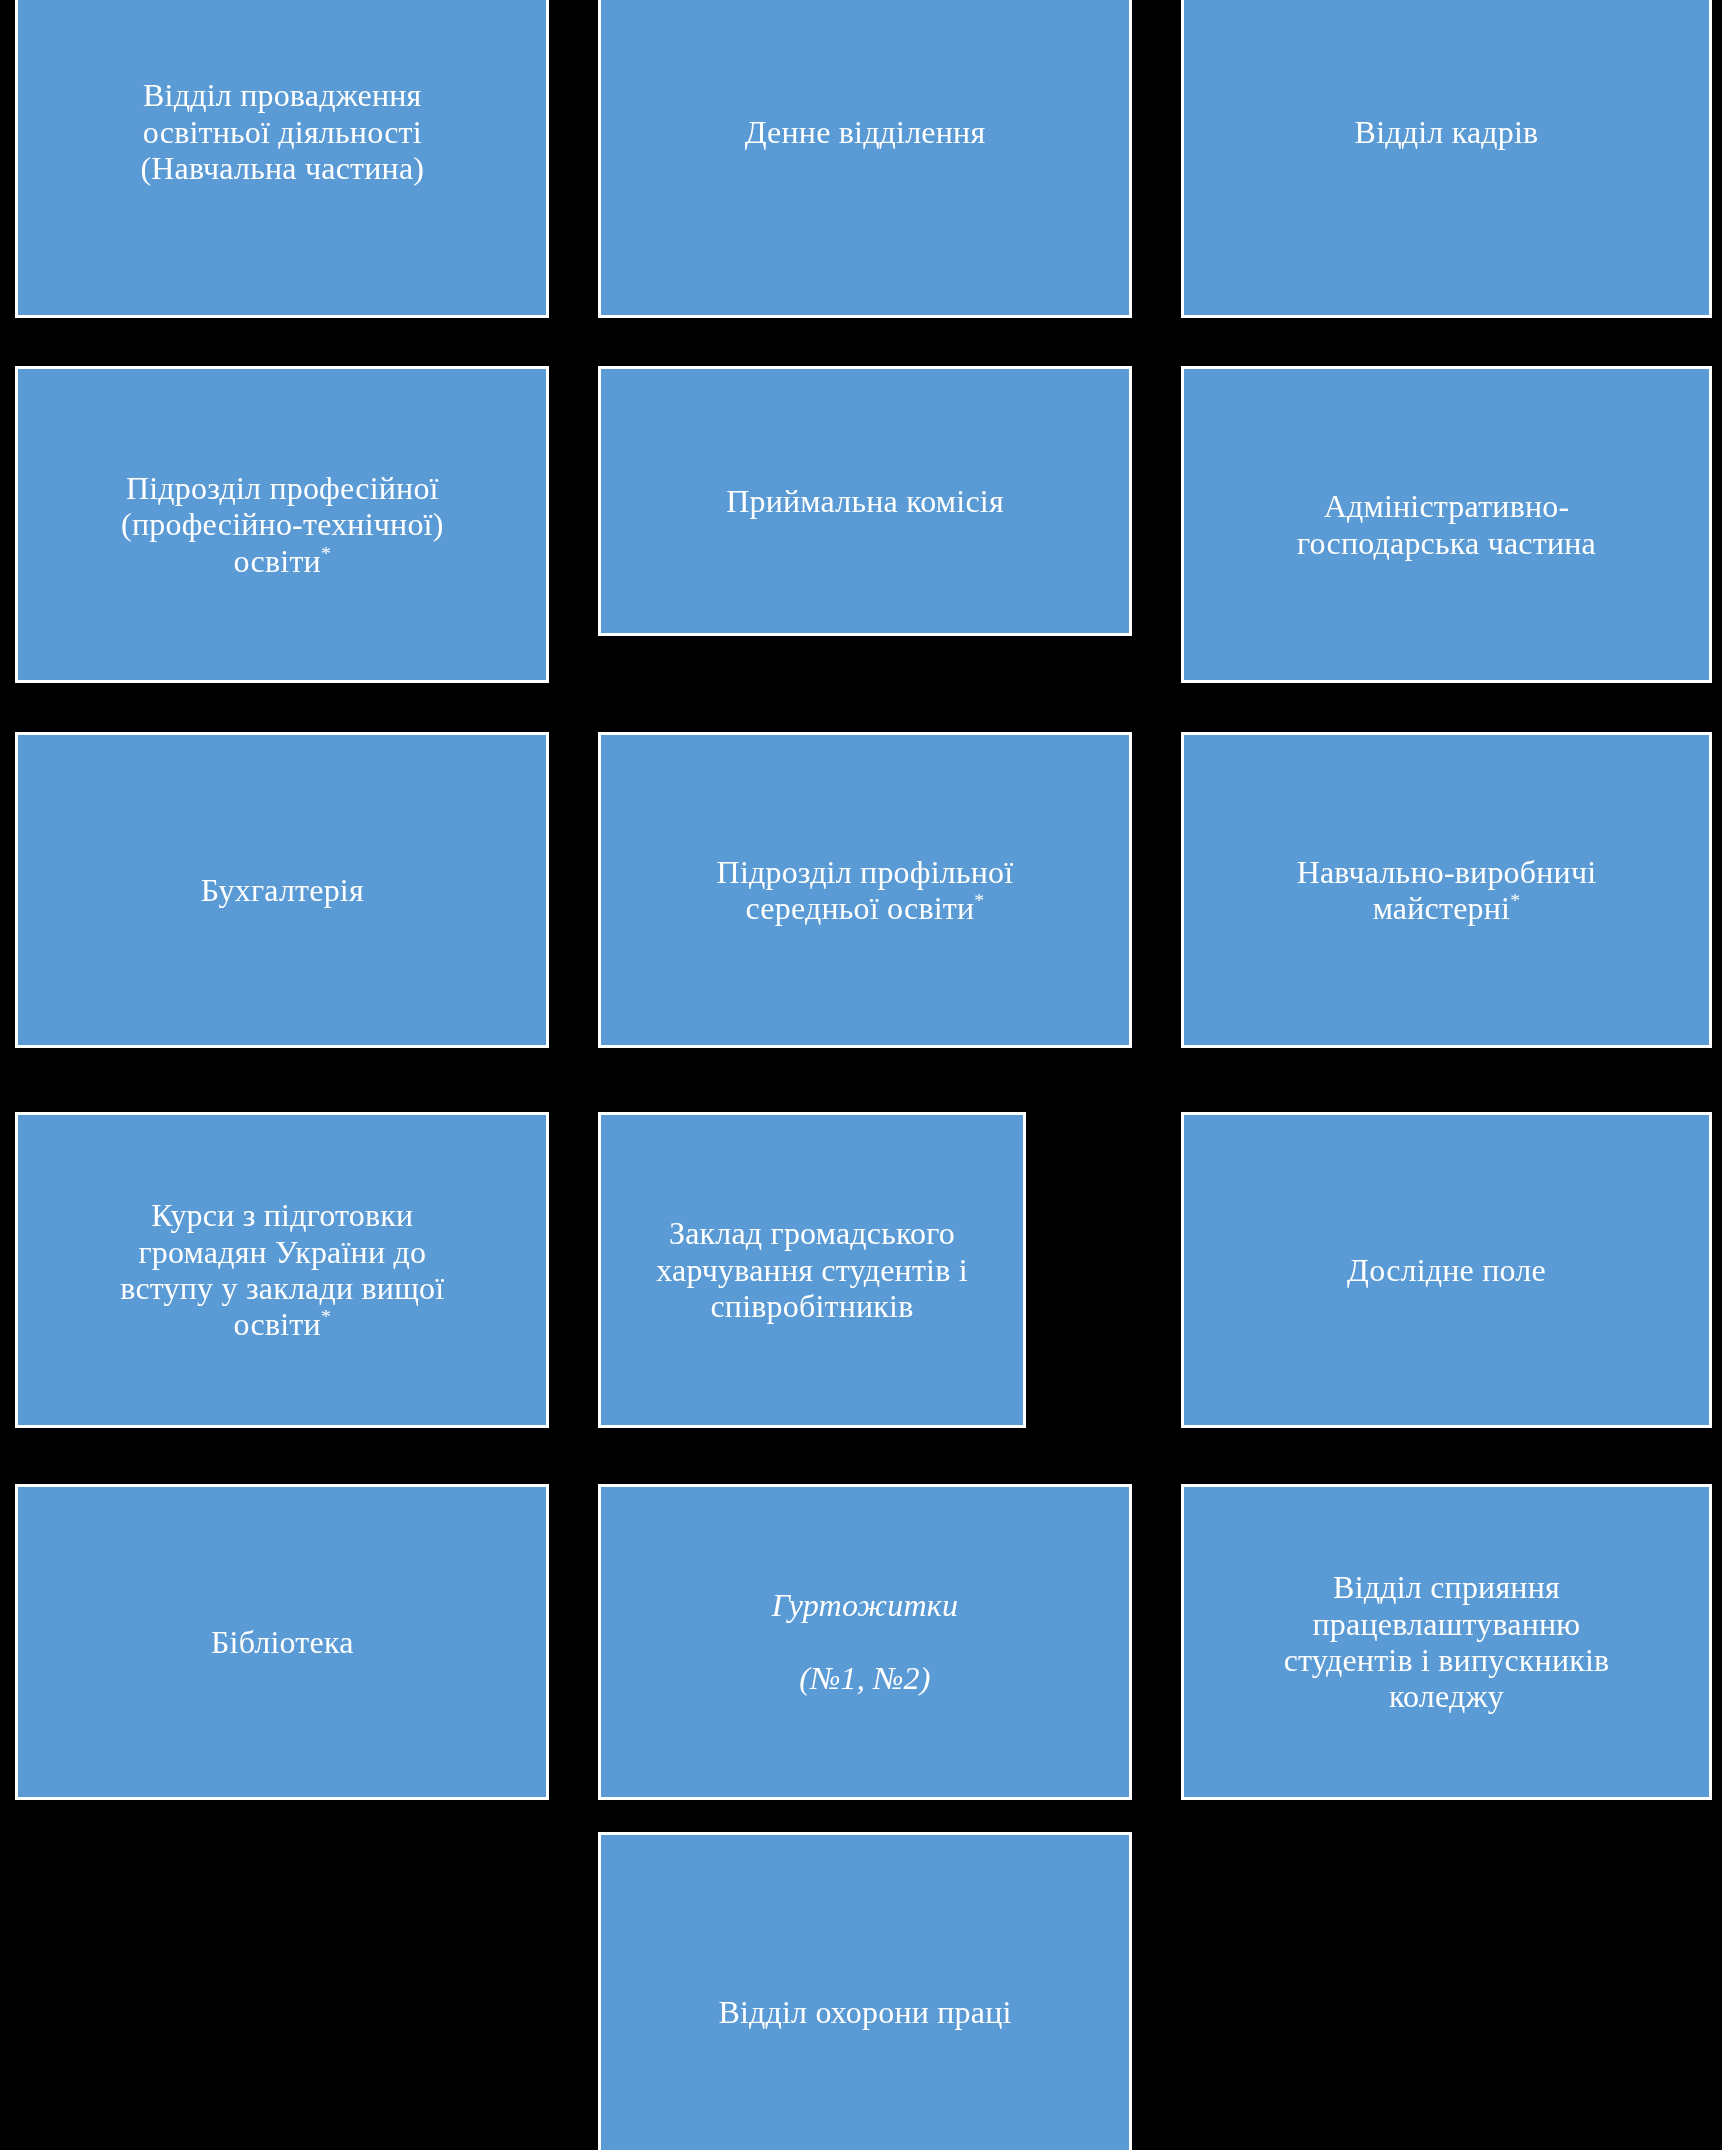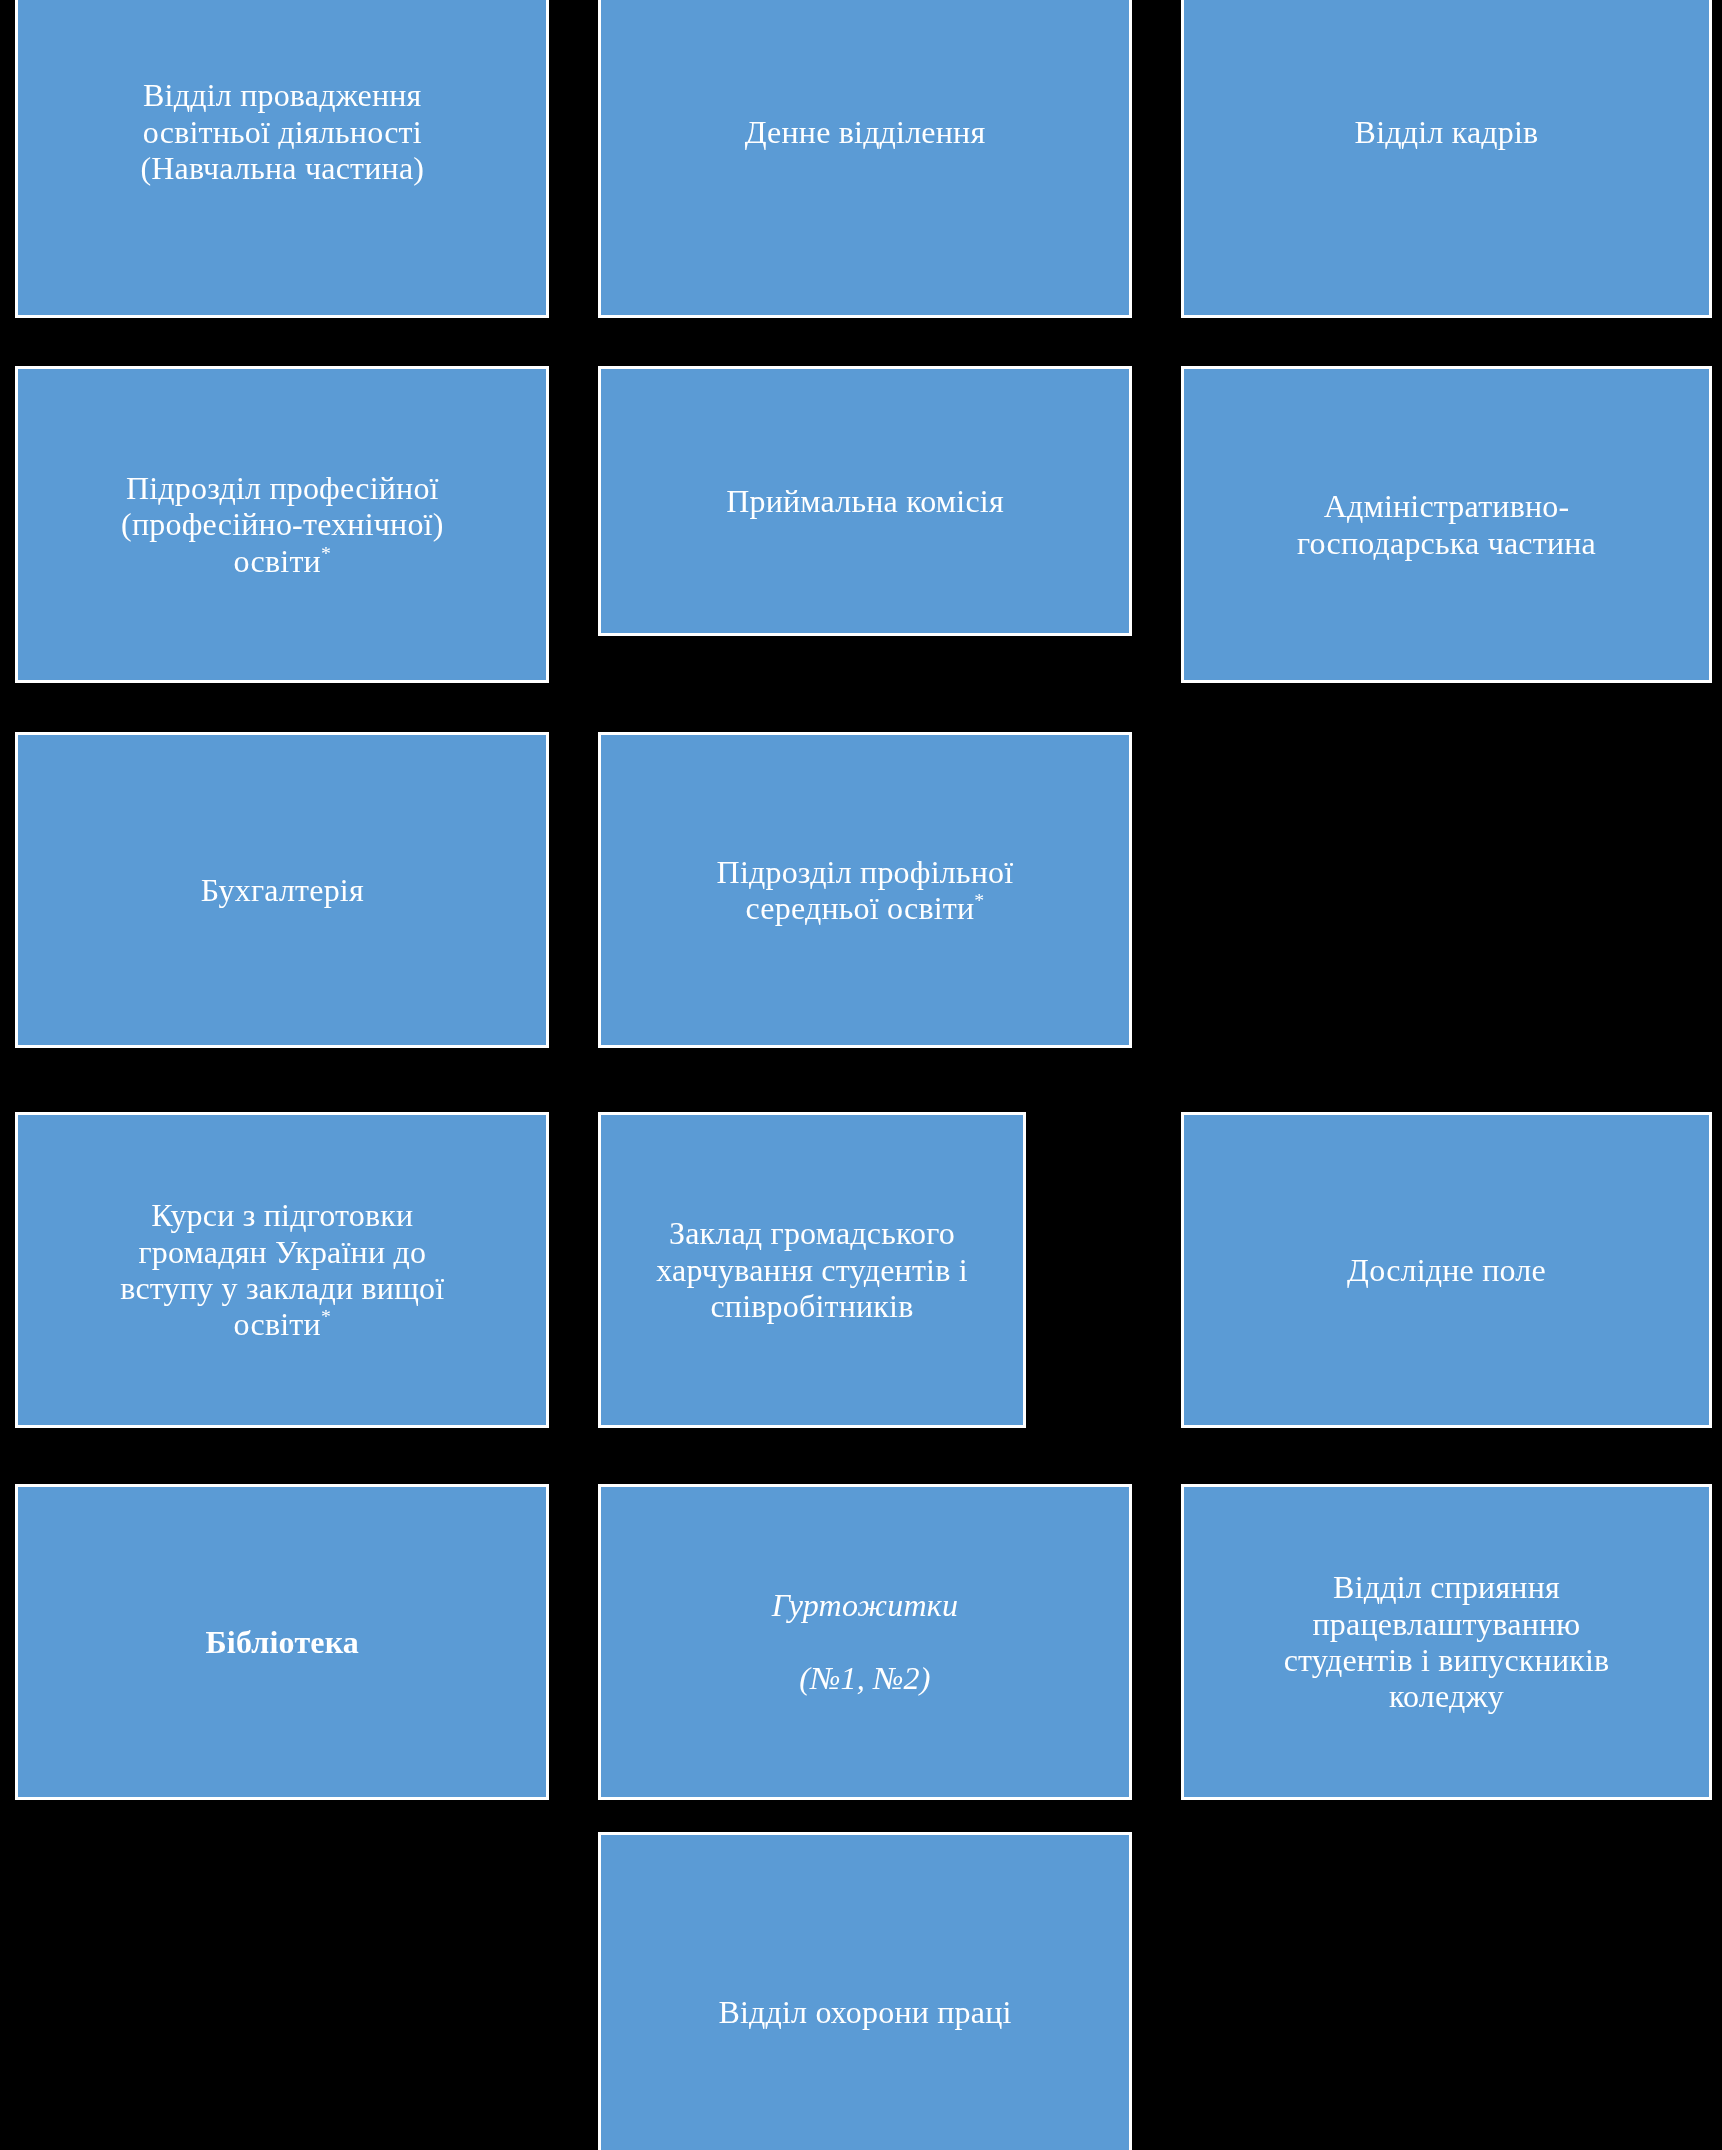--- a/index.html
+++ b/index.html
@@ -66,30 +66,33 @@
     </div>
     <div class="org-box" style="left: 1181px; top: 366px; width: 531px; height: 317px; background: rgb(91, 155, 213); border-color: rgb(255, 255, 255);">
       <div class="org-box-label" style="color: rgb(255, 255, 255);">Адміністративно-<br>господарська частина</div>
     </div>
     <div class="org-box" style="left: 15.3px; top: 732px; width: 534px; height: 316px; background: rgb(91, 155, 213); border-color: rgb(255, 255, 255);">
       <div class="org-box-label" style="color: rgb(255, 255, 255);">Бухгалтерія</div>
     </div>
     <div class="org-box" style="left: 598px; top: 732px; width: 534px; height: 316px; background: rgb(91, 155, 213); border-color: rgb(255, 255, 255);">
       <div class="org-box-label" style="color: rgb(255, 255, 255);">Підрозділ профільної<br>середньої освіти<sup>*</sup></div>
     </div>
+    <div class="org-box" style="left: 1181px; top: 732px; width: 531px; height: 316px; background: rgb(91, 155, 213); border-color: rgb(255, 255, 255);">
+      <div class="org-box-label" style="color: rgb(255, 255, 255);">Навчально-виробничі<br>майстерні<sup>*</sup></div>
+    </div>
     <div class="org-box" style="left: 15.3px; top: 1112px; width: 534px; height: 316px; background: rgb(91, 155, 213); border-color: rgb(255, 255, 255);">
       <div class="org-box-label" style="color: rgb(255, 255, 255);">Курси з підготовки<br>громадян України до<br>вступу у заклади вищої<br>освіти<sup>*</sup></div>
     </div>
     <div class="org-box" style="left: 598px; top: 1112px; width: 428px; height: 316px; background: rgb(91, 155, 213); border-color: rgb(255, 255, 255);">
       <div class="org-box-label" style="color: rgb(255, 255, 255);">Заклад громадського<br>харчування студентів і<br>співробітників</div>
     </div>
     <div class="org-box" style="left: 1181px; top: 1112px; width: 531px; height: 316px; background: rgb(91, 155, 213); border-color: rgb(255, 255, 255);">
       <div class="org-box-label" style="color: rgb(255, 255, 255);">Дослідне поле</div>
     </div>
-    <div class="org-box" style="left: 15.3px; top: 1484px; width: 534px; height: 316px; background: rgb(91, 155, 213); border-color: rgb(255, 255, 255); font-weight: bold;">
+    <div class="org-box" style="left: 15.3px; top: 1484px; width: 534px; height: 316px; background: rgb(91, 155, 213); border-color: rgb(255, 255, 255);">
       <div class="org-box-label" style="color: rgb(255, 255, 255);">Бібліотека</div>
     </div>
     <div class="org-box" style="left: 598px; top: 1484px; width: 534px; height: 316px; background: rgb(91, 155, 213); border-color: rgb(255, 255, 255);">
       <div class="org-box-label" style="color: rgb(255, 255, 255); font-style: italic;">Гуртожитки<br><br>(№1, №2)</div>
     </div>
     <div class="org-box" style="left: 1181px; top: 1484px; width: 531px; height: 316px; background: rgb(91, 155, 213); border-color: rgb(255, 255, 255);">
       <div class="org-box-label" style="color: rgb(255, 255, 255);">Відділ сприяння<br>працевлаштуванню<br>студентів і випускників<br>коледжу</div>
     </div>
     <div class="org-box" style="left: 598px; top: 1832px; width: 534px; height: 360px; background: rgb(91, 155, 213); border-color: rgb(255, 255, 255);">
       <div class="org-box-label" style="color: rgb(255, 255, 255);">Відділ охорони праці</div>

